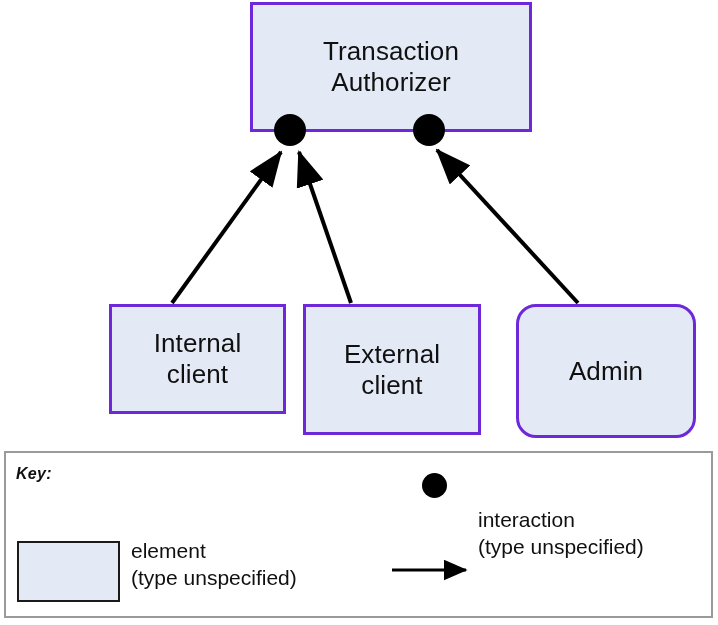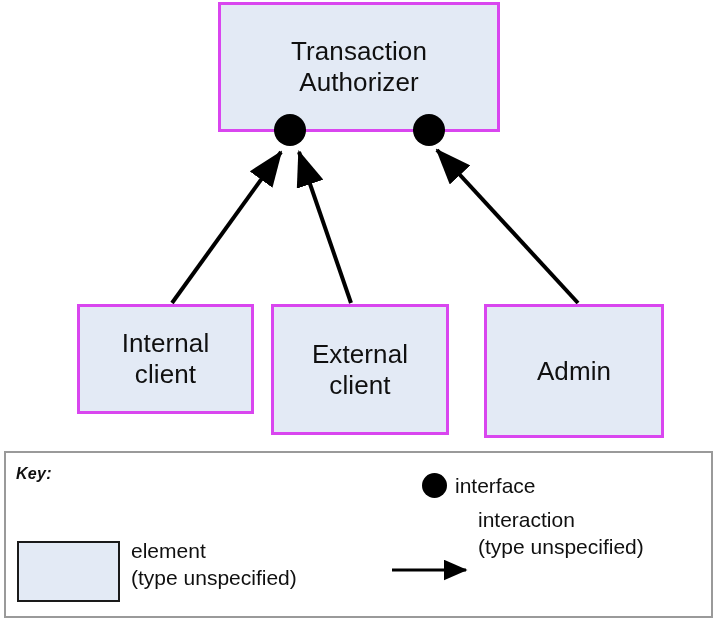--- a/index.html
+++ b/index.html
@@ -16,30 +16,31 @@
   }
   #diagram-root {
     position: absolute;
     left: 0; top: 0;
     width: 718px;
     height: 625px;
   }
   .node-box {
     position: absolute;
     background: #e3eaf5;
-    border: 3px solid #d946ef;
+    border: 3px solid #6d28d9;
     box-sizing: border-box;
     display: flex;
     align-items: center;
     justify-content: center;
     text-align: center;
     color: #101010;
     font-size: 26px;
     line-height: 1.18;
     letter-spacing: 0.1px;
+    margin-left: 32px;
   }
   .node-box .node-label {
     display: block;
     white-space: pre-line;
   }
   #node-authorizer {
     left: 218px;
     top: 2px;
     width: 282px;
     height: 130px;
@@ -54,20 +55,21 @@
     left: 271px;
     top: 304px;
     width: 178px;
     height: 131px;
   }
   #node-admin {
     left: 484px;
     top: 304px;
     width: 180px;
     height: 134px;
+    border-radius: 20px;
   }
   svg.edge-layer {
     position: absolute;
     left: 0;
     top: 0;
     width: 718px;
     height: 625px;
     pointer-events: none;
   }
   .interface-dot {
@@ -199,21 +201,20 @@
 
   <div id="key-panel"></div>
 
   <div id="key-title">Key:</div>
 
   <div id="key-swatch-element"></div>
   <div class="key-label" id="key-label-element">element
 (type unspecified)</div>
 
   <div id="key-dot-interface"></div>
-  <div class="key-label" id="key-label-interface">interface</div>
 
   <svg id="key-arrow-svg" viewBox="0 0 92 36" xmlns="http://www.w3.org/2000/svg">
     <line x1="4" y1="18" x2="78" y2="18" stroke="#000000" stroke-width="3" marker-end="url(#arrowhead-key)"></line>
   </svg>
   <div class="key-label" id="key-label-interaction">interaction
 (type unspecified)</div>
 
 </div>
 
 </body></html>

